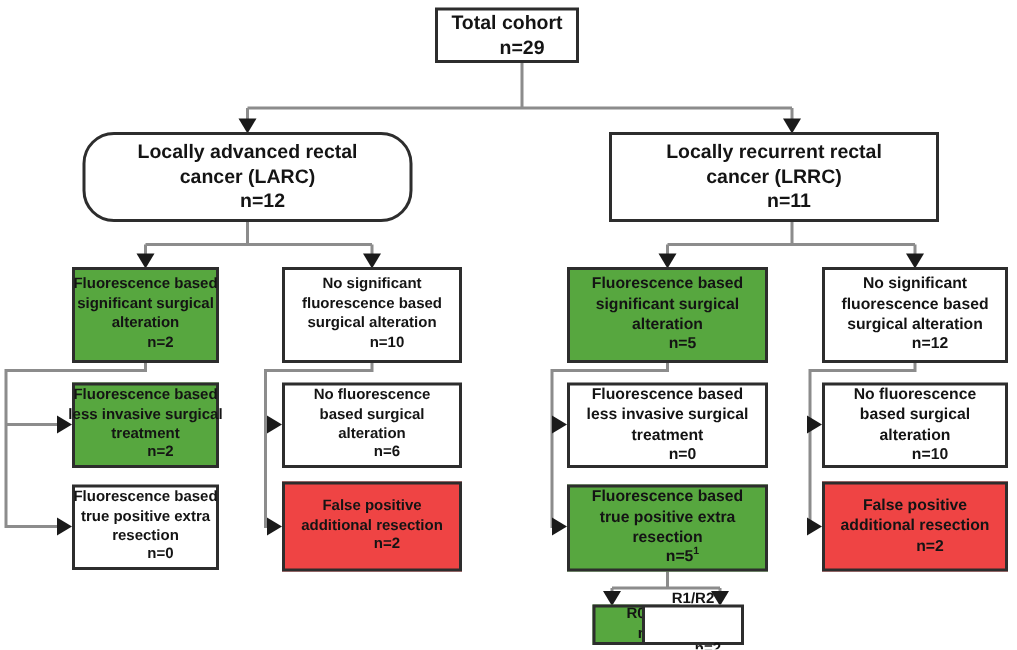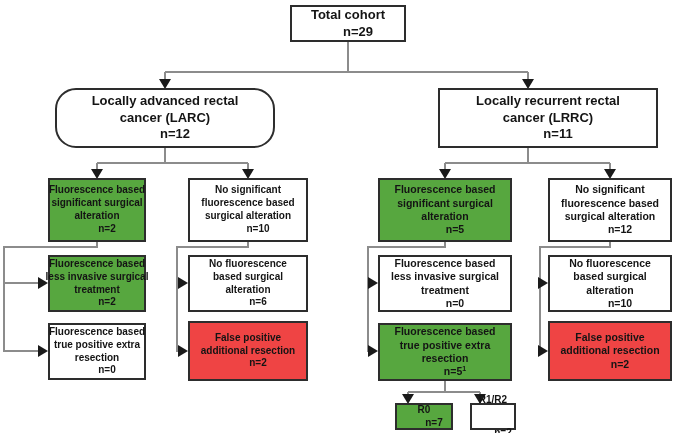--- a/index.html
+++ b/index.html
@@ -28,42 +28,42 @@
   }
   .node .label{display:block;white-space:pre;}
   .node .nval{display:block;white-space:pre;margin-left:20px;}
   .green{background:#57A73F;}
   .orange{background:#ef4444;}
   .f-top{font-size:13px;font-weight:bold;}
   .f-sm{font-size:10px;}
   .f-md{font-size:10.5px;}
   sup.fnote{font-size:7px;vertical-align:super;line-height:0;}
 
-  .b-total{left:290px;top:5px;width:116px;height:37px;}
+  .b-total{left:290px;top:5px;width:96px;height:37px;}
   .b-larc {left:55px; top:88px;width:220px;height:60px;border-radius:21px;}
-  .b-lrrc {left:438px;top:88px;width:220px;height:60px;}
+  .b-lrrc {left:406px;top:88px;width:220px;height:60px;}
 
   .b-c1r1{left:48px; top:178px;width:98px; height:64px;}
   .b-c1r2{left:48px; top:255px;width:98px; height:57px;}
   .b-c1r3{left:48px; top:323px;width:98px; height:57px;}
 
   .b-c2r1{left:188px;top:178px;width:120px;height:64px;}
   .b-c2r2{left:188px;top:255px;width:120px;height:57px;}
   .b-c2r3{left:188px;top:321px;width:120px;height:60px;}
 
   .b-c3r1{left:378px;top:178px;width:134px;height:64px;}
   .b-c3r2{left:378px;top:255px;width:134px;height:57px;}
   .b-c3r3{left:378px;top:323px;width:134px;height:58px;}
 
   .b-c4r1{left:548px;top:178px;width:124px;height:64px;}
   .b-c4r2{left:548px;top:255px;width:124px;height:57px;}
   .b-c4r3{left:548px;top:321px;width:124px;height:60px;}
 
   .b-r0  {left:395px;top:403px;width:58px;height:27px;}
-  .b-r1r2{left:470px;top:403px;width:46px;height:27px;gap:20px;}
+  .b-r1r2{left:428px;top:403px;width:68px;height:27px;gap:20px;}
 </style>
 </head>
 <body>
 
 <div id="figure">
 
   <svg id="wires" width="678" height="433" viewBox="0 0 678 433">
     <g stroke="#8c8c8c" stroke-width="2" fill="none">
 
       <path d="M348 42 V72 M165 72 H528 M165 72 V80 M528 72 V80"></path>

